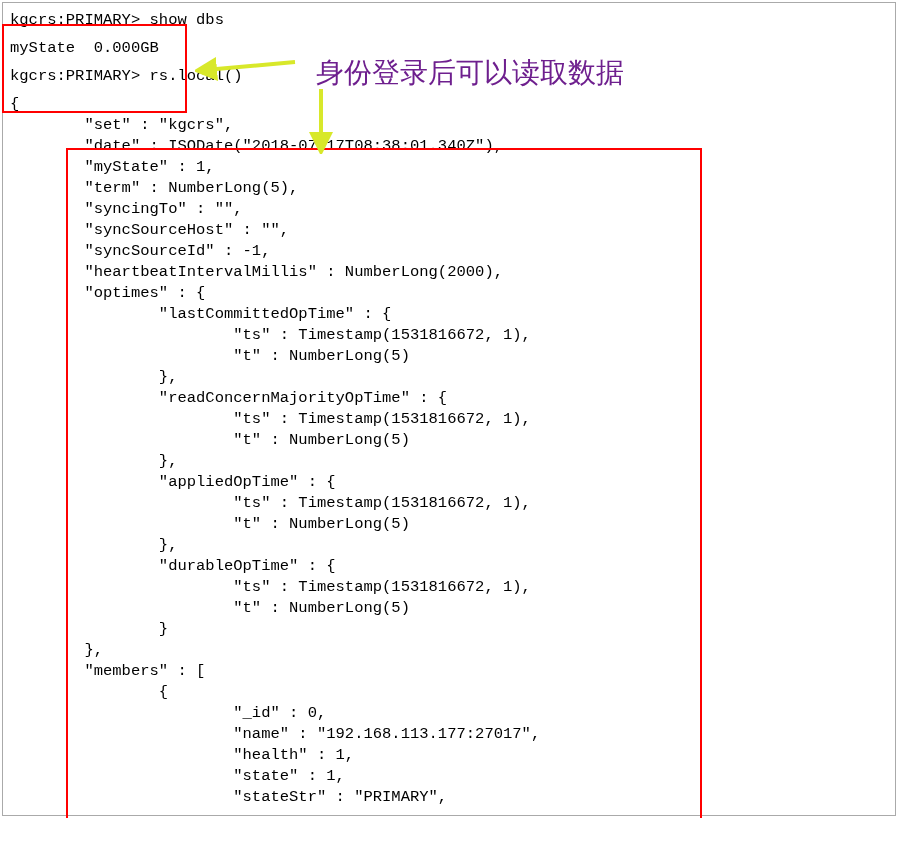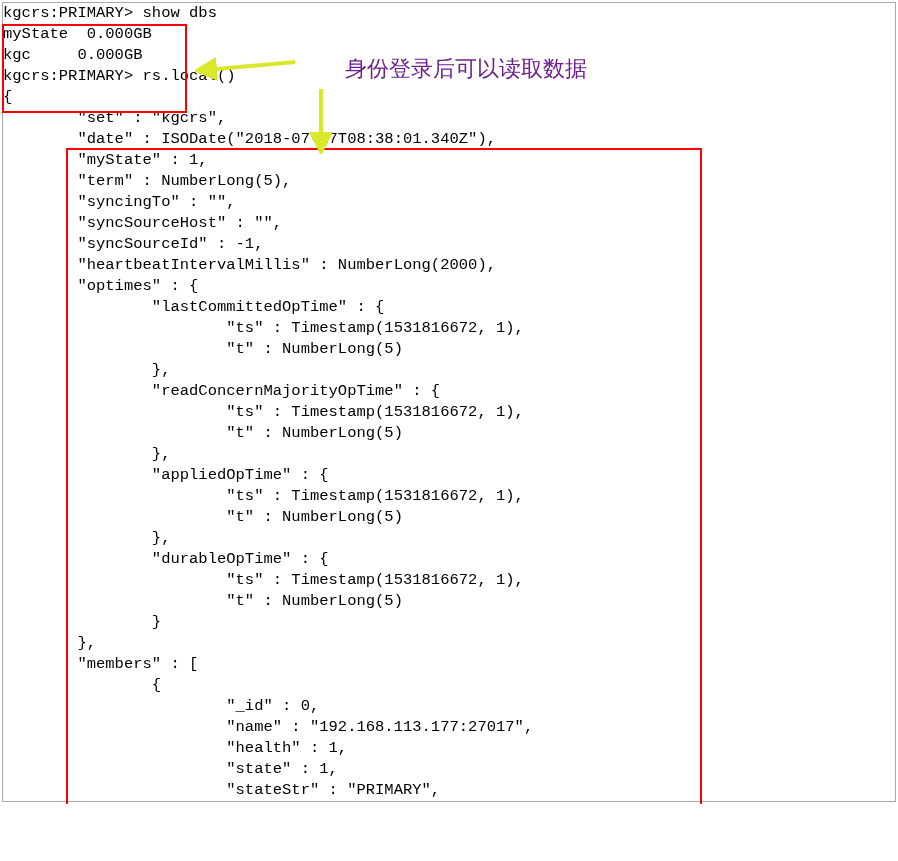--- a/index.html
+++ b/index.html
@@ -7,21 +7,21 @@
     padding: 2px;
     background: #fff;
     font-family: "Courier New", Courier, monospace;
     font-size: 15.5px;
     color: #000;
     width: 898px;
     box-sizing: border-box;
     position: relative;
   }
   pre {
-    margin: 0;
+    margin: 7px;
     font-family: inherit;
     white-space: pre;
     line-height: 21px;
   }
   .outer-border {
     border: 1px solid #aaa;
     padding: 0;
     background: #fff;
   }
   .red-box-1 {
@@ -40,25 +40,24 @@
     width: 632px;
     height: 709px;
     border: 2px solid #ff0000;
     pointer-events: none;
   }
   .annotation-text {
     position: absolute;
     left: 316px;
     top: 54px;
     font-family: "SimSun", "宋体", serif;
-    font-size: 22px;
+    font-size: 28px;
     color: #6e1f8e;
     font-weight: normal;
     pointer-events: none;
-    margin-left: 29px;
   }
   .arrow-container {
     position: absolute;
     pointer-events: none;
   }
   .arrow1 {
     left: 195px;
     top: 52px;
     width: 105px;
     height: 30px;
@@ -69,21 +68,20 @@
     width: 30px;
     height: 70px;
   }
 </style>
 </head>
 <body>
 
 <div class="outer-border">
 <pre><span>kgcrs:PRIMARY&gt; </span><span>show dbs</span></pre>
 <pre>myState  0.000GB</pre>
-<pre>kgc     0.000GB</pre>
 <pre><span>kgcrs:PRIMARY&gt; </span><span>rs.local()</span></pre>
 <pre>{
         "set" : "kgcrs",
         "date" : ISODate("2018-07-17T08:38:01.340Z"),
         "myState" : 1,
         "term" : NumberLong(5),
         "syncingTo" : "",
         "syncSourceHost" : "",
         "syncSourceId" : -1,
         "heartbeatIntervalMillis" : NumberLong(2000),

